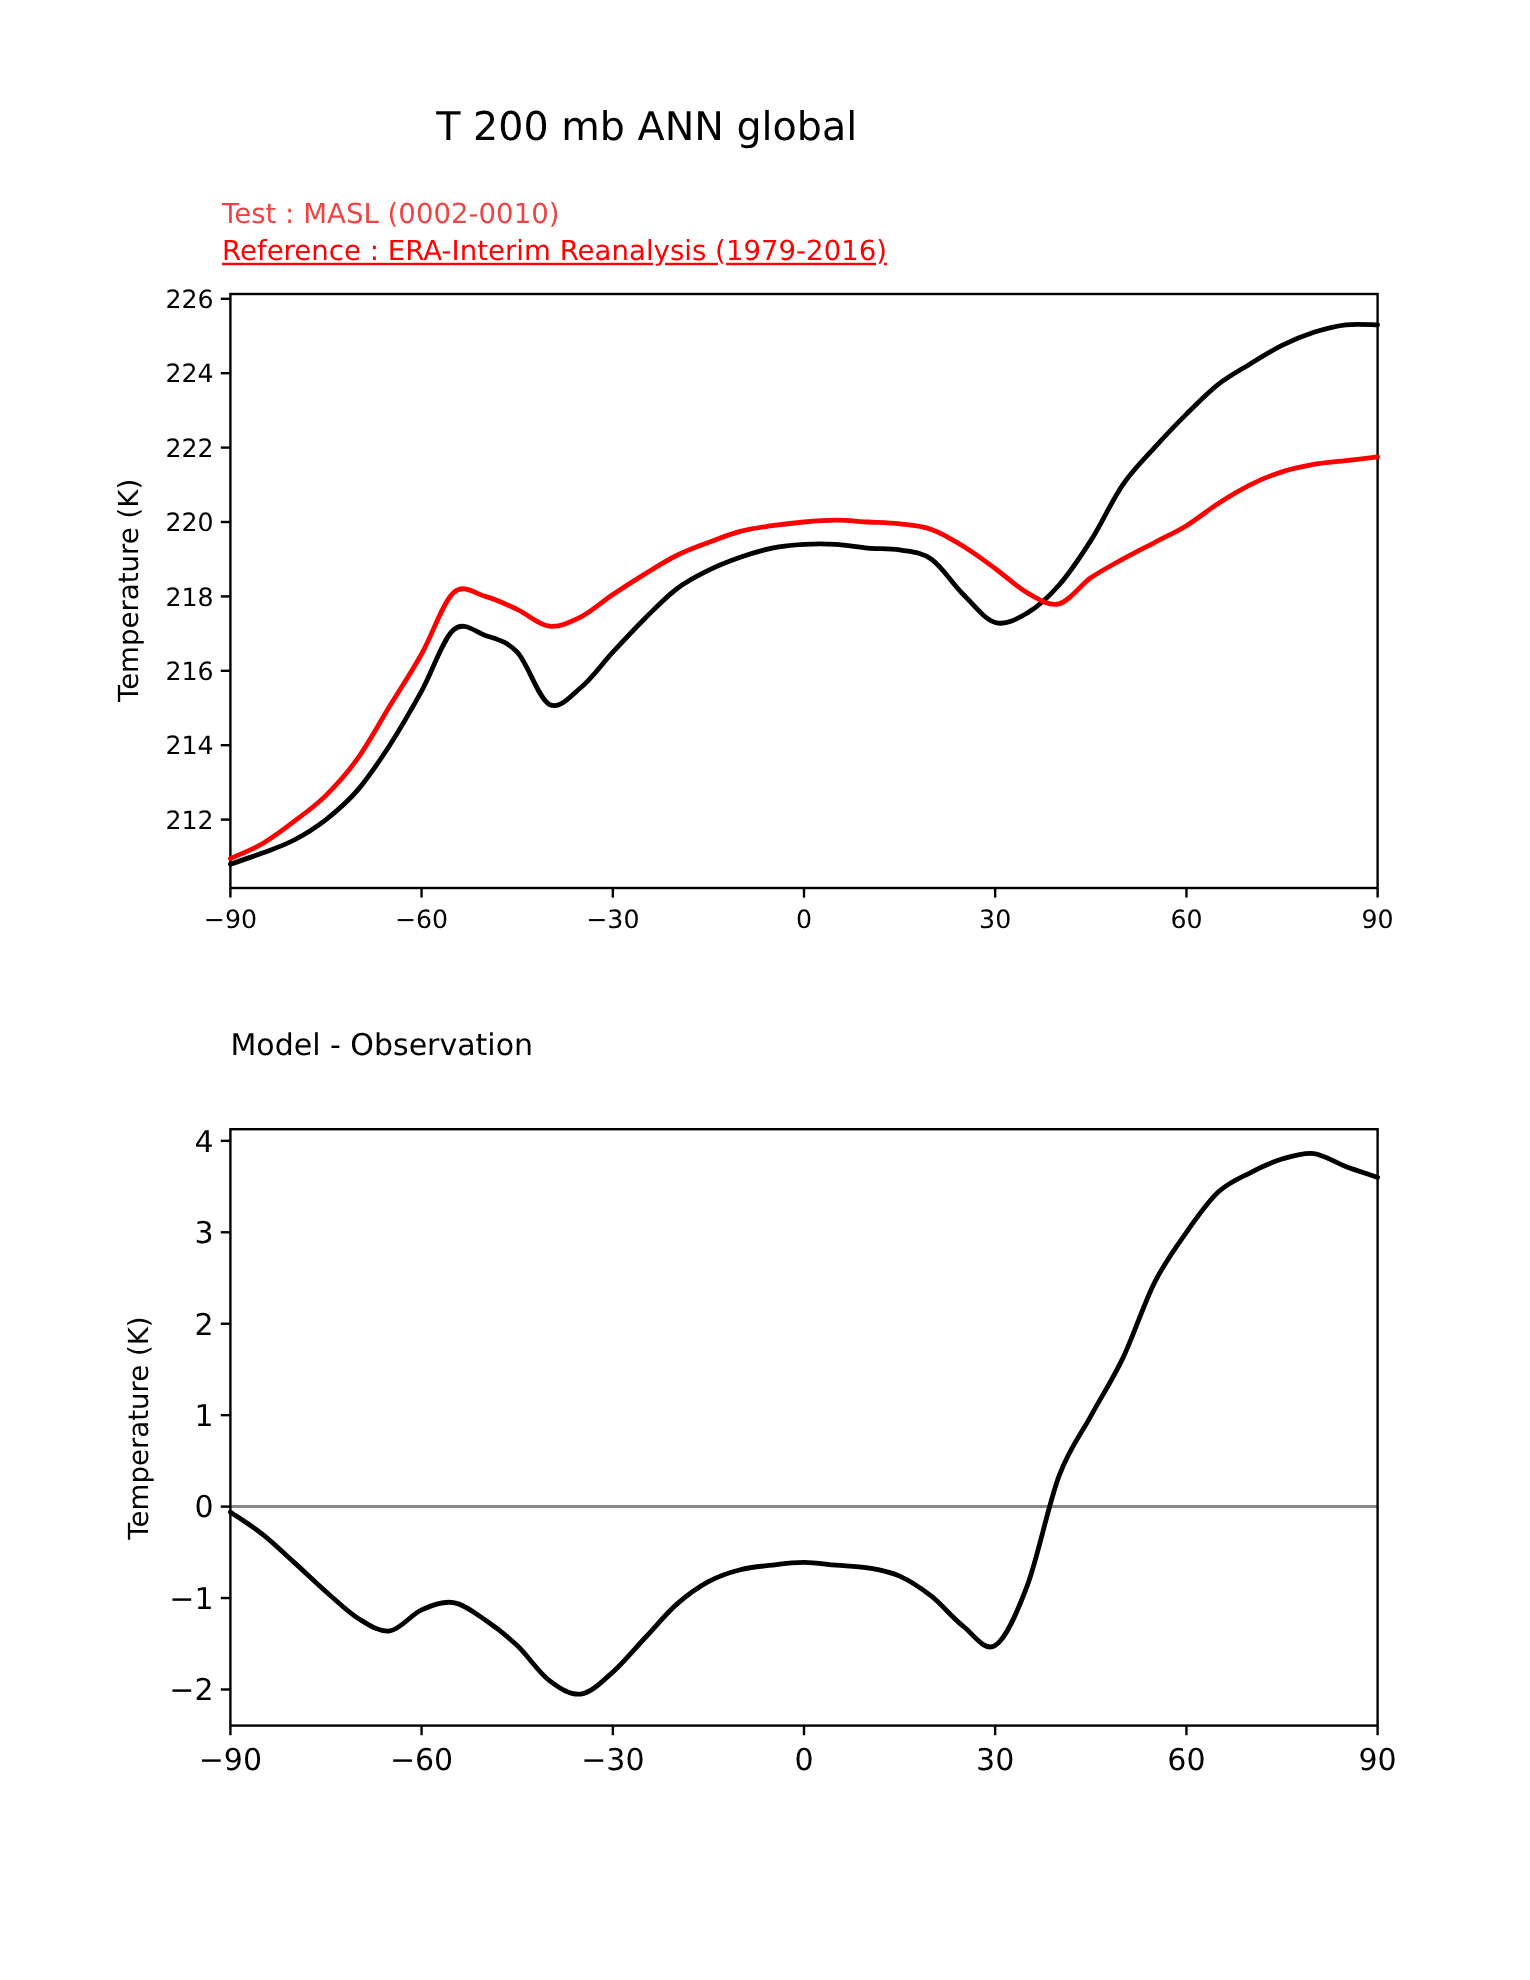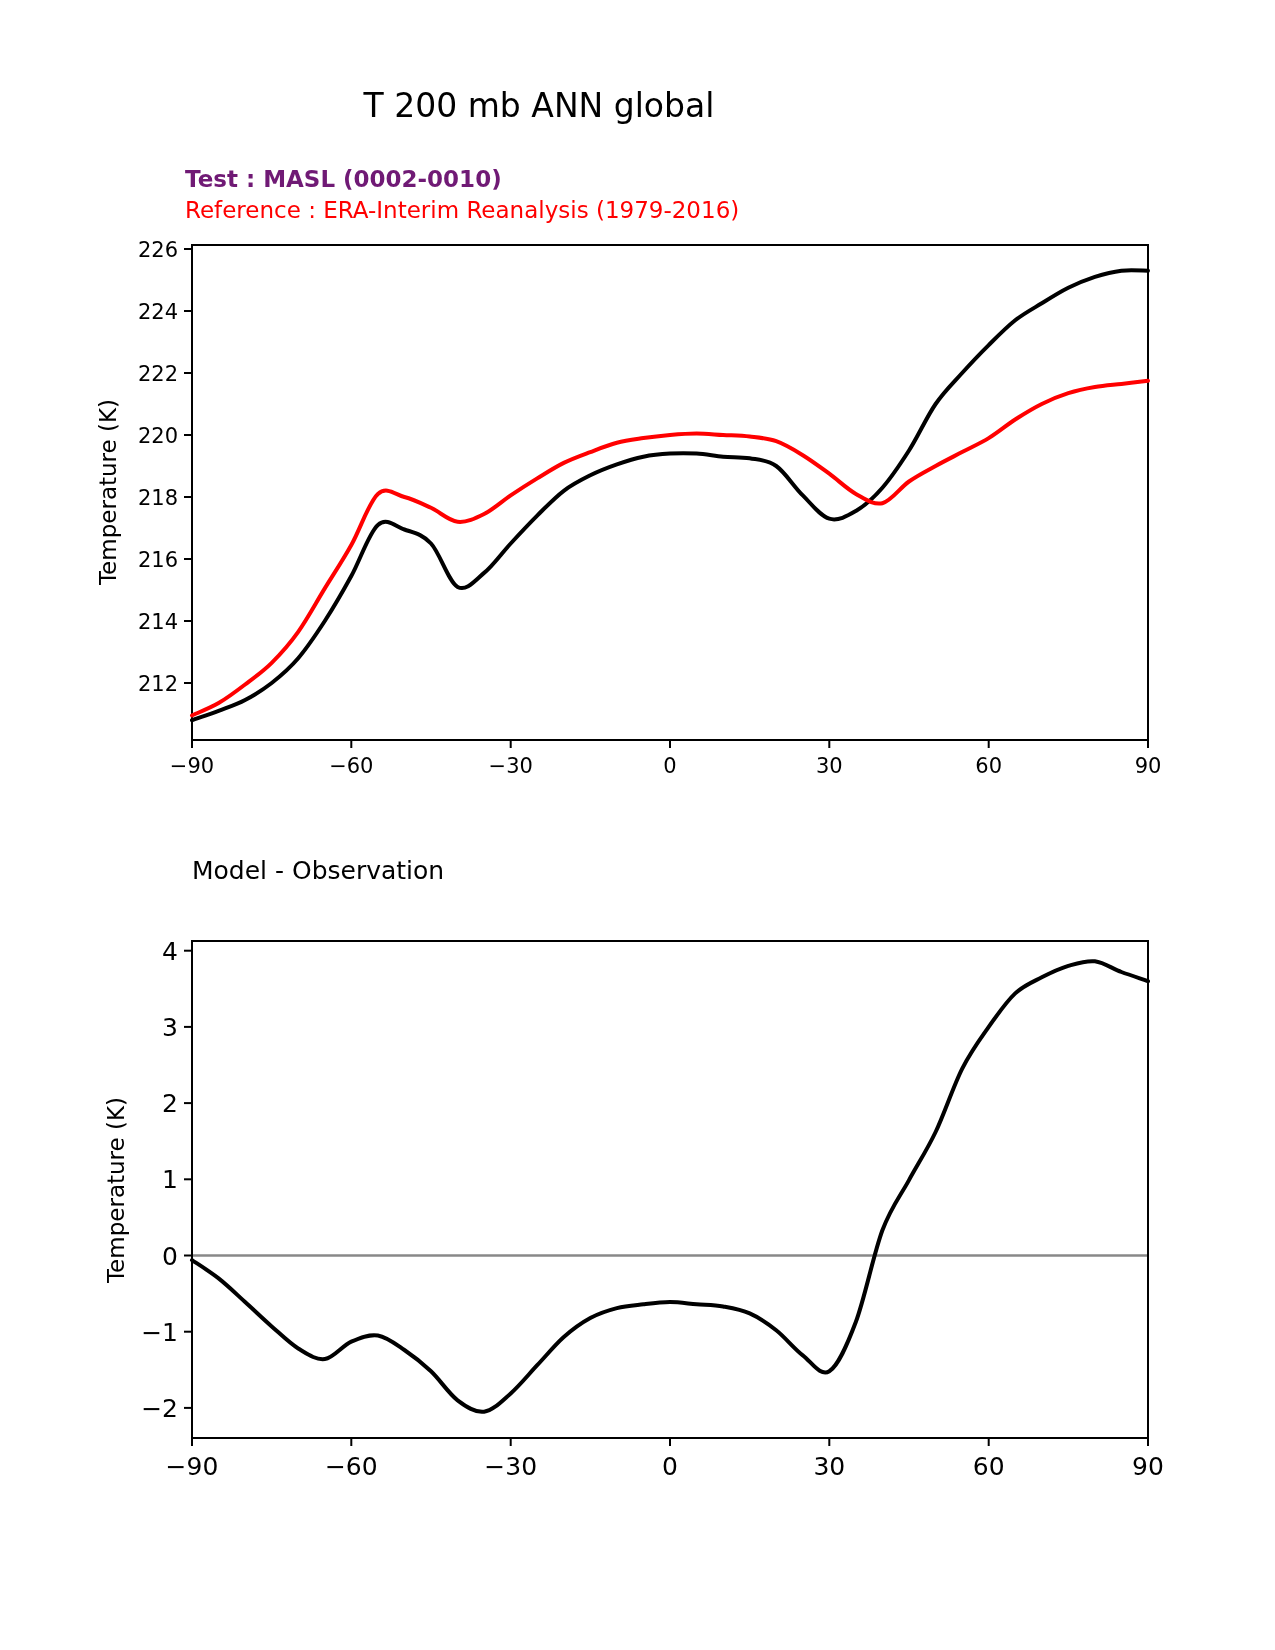--- a/index.html
+++ b/index.html
@@ -8,39 +8,39 @@
     font-family:"DejaVu Sans","Liberation Sans",sans-serif;
     -webkit-font-smoothing:antialiased;
   }
   .figure{position:relative;width:1275px;height:1650px;overflow:hidden;}
   .fig-title{
     position:absolute;left:0;top:72px;width:1078px;
     text-align:center;font-size:33px;line-height:1.1;white-space:nowrap;margin-top:16px;
   }
   .legend-line{position:absolute;left:185px;font-size:23px;line-height:1.2;white-space:nowrap;}
   .legend-test{top:166px;}
-  .legend-ref{top:197px;}
+  .legend-ref{top:197px;text-decoration:underline;}
   .axes-title{
     position:absolute;left:192px;top:856px;width:956px;
     text-align:left;font-size:25px;white-space:nowrap;
   }
   .ylab{
     position:absolute;font-size:23px;white-space:nowrap;
     transform:translate(-50%,-50%) rotate(-90deg);
   }
   #ylab-top{left:108px;top:492px;}
   #ylab-bottom{left:116px;top:1190px;}
   #plot-svg{position:absolute;left:0;top:0;}
 </style>
 </head>
 <body>
 
 <div class="figure">
   <div class="fig-title">T 200 mb ANN global</div>
-  <div class="legend-line legend-test" style="color: #701a75; font-weight: bold;">Test : MASL (0002-0010)</div>
+  <div class="legend-line legend-test" style="color: #ef4444;">Test : MASL (0002-0010)</div>
   <div class="legend-line legend-ref" id="legend-ref" style="color: rgb(255, 0, 0);">Reference : ERA-Interim Reanalysis (1979-2016)</div>
   <div class="axes-title">Model - Observation</div>
   <div class="ylab" id="ylab-top">Temperature (K)</div>
   <div class="ylab" id="ylab-bottom">Temperature (K)</div>
   <svg id="plot-svg" width="1275" height="1650">
       <g>
         <rect x="192" y="245" width="956" height="495" fill="none" stroke="#000000" stroke-width="2"></rect>
         <line x1="192.0" x2="192.0" y1="740" y2="748" stroke="#000000" stroke-width="2"></line>
         <text x="192.0" y="773" text-anchor="middle" font-size="21" fill="#000">−90</text>
         <line x1="351.3" x2="351.3" y1="740" y2="748" stroke="#000000" stroke-width="2"></line>

